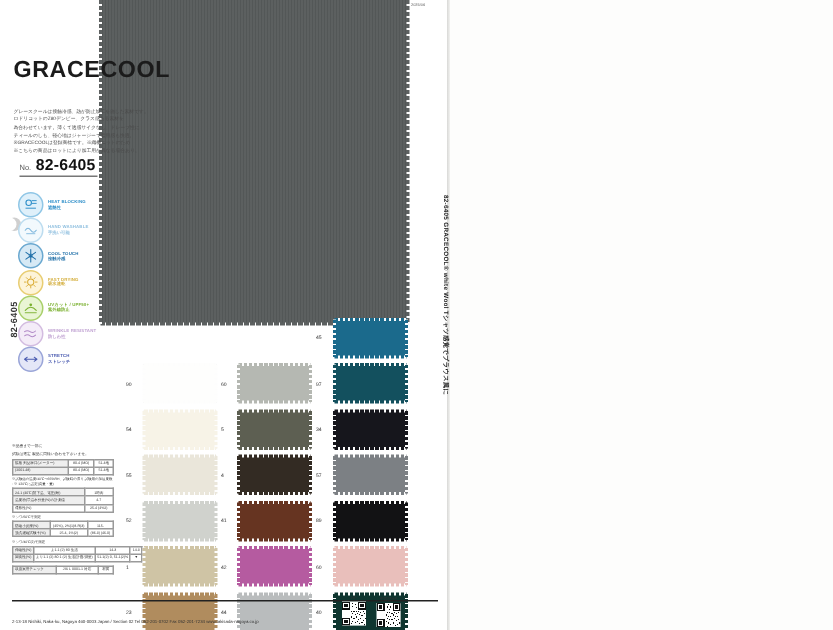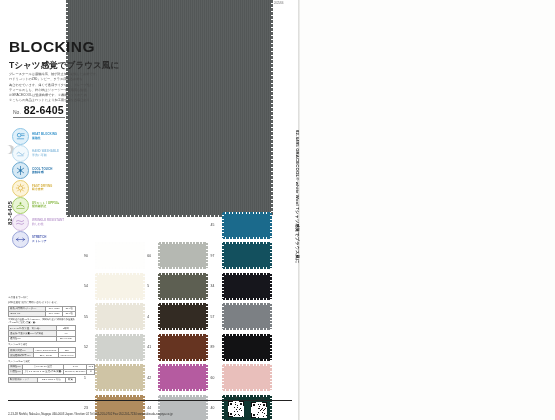--- a/index.html
+++ b/index.html
@@ -176,22 +176,21 @@
   <div id="outer"></div>
 
   <div id="card">
 
     <div id="fabric">
       <div class="pink-edge"></div>
       <div class="pink-edge left"></div>
       <div class="pink-edge right"></div>
     </div>
 
-    <div id="brand">BLOCKING</div>
-    <div id="tagline">Tシャツ感覚でブラウス風に</div>
+    <div id="brand">GRACECOOL</div>
 
     <div id="bodycopy">
       <div>グレースクールは接触冷感、熱が防止加工を施した素材です。</div>
       <div>ロドリコットのZ80デンビー、クラス感ある素材を</div>
       <div>為合わせています。薄くて透感サイクなし、ドレープ性に</div>
       <div>ティールのしも、軽心地はジャージーで着用感も快適。</div>
       <div>※GRACECOOLは登録商標です。※織機ニットのため</div>
       <div>※こちらの商品はロットにより加工用が異なる場合あり。</div>
     </div>
 

